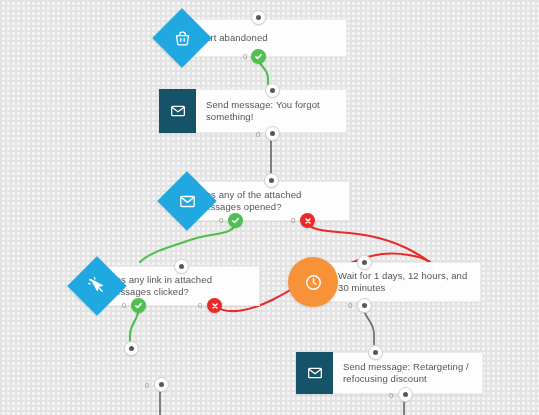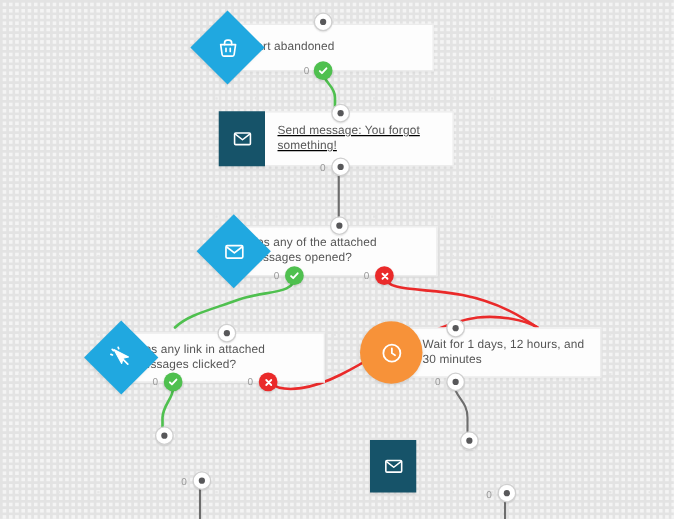--- a/index.html
+++ b/index.html
@@ -139,21 +139,21 @@
     </div>
   </div>
   <div class="port" style="left:251px;top:10px;"></div>
   <div class="badge ok" style="left:251px;top:49px;">
     <svg width="9" height="9" viewBox="0 0 24 24" fill="none" stroke="#fff" stroke-width="4" stroke-linecap="round" stroke-linejoin="round">
         <path d="M5 13l4.5 4.5L19 7"></path>
       </svg>
   </div>
   <div class="zero" style="left:243px;top:52px;">0</div>
 
-  <div class="node" style="left:175px;top:89px;width:188px;height:44px;text-decoration:underline;">
+  <div class="node" style="left:159px;top:89px;width:188px;height:44px;">
     <div class="sq">
       <svg width="16" height="16" viewBox="0 0 24 24" fill="none" stroke="#ffffff" stroke-width="1.9" stroke-linejoin="round">
         <rect x="2.5" y="5" width="19" height="14" rx="1.4"></rect>
         <path d="M3 6.2l9 7 9-7"></path>
       </svg>
     </div>
     <div class="node-card" style="flex:1;">
       <span class="node-label">Send message: You forgot something!</span>
     </div>
   </div>
@@ -233,18 +233,21 @@
   <div class="port" style="left:154px;top:377px;"></div>
   <div class="zero" style="left:145px;top:381px;">0</div>
 
   <div class="node" style="left:296px;top:352px;width:187px;height:42px;">
     <div class="sq">
       <svg width="16" height="16" viewBox="0 0 24 24" fill="none" stroke="#ffffff" stroke-width="1.9" stroke-linejoin="round">
         <rect x="2.5" y="5" width="19" height="14" rx="1.4"></rect>
         <path d="M3 6.2l9 7 9-7"></path>
       </svg>
     </div>
+    <div class="node-card" style="flex:1;">
+      <span class="node-label">Send message: Retargeting / refocusing discount</span>
+    </div>
   </div>
   <div class="port" style="left:368px;top:345px;"></div>
   <div class="port" style="left:398px;top:387px;"></div>
   <div class="zero" style="left:389px;top:391px;">0</div>
 
 </div>
 
 </body></html>

